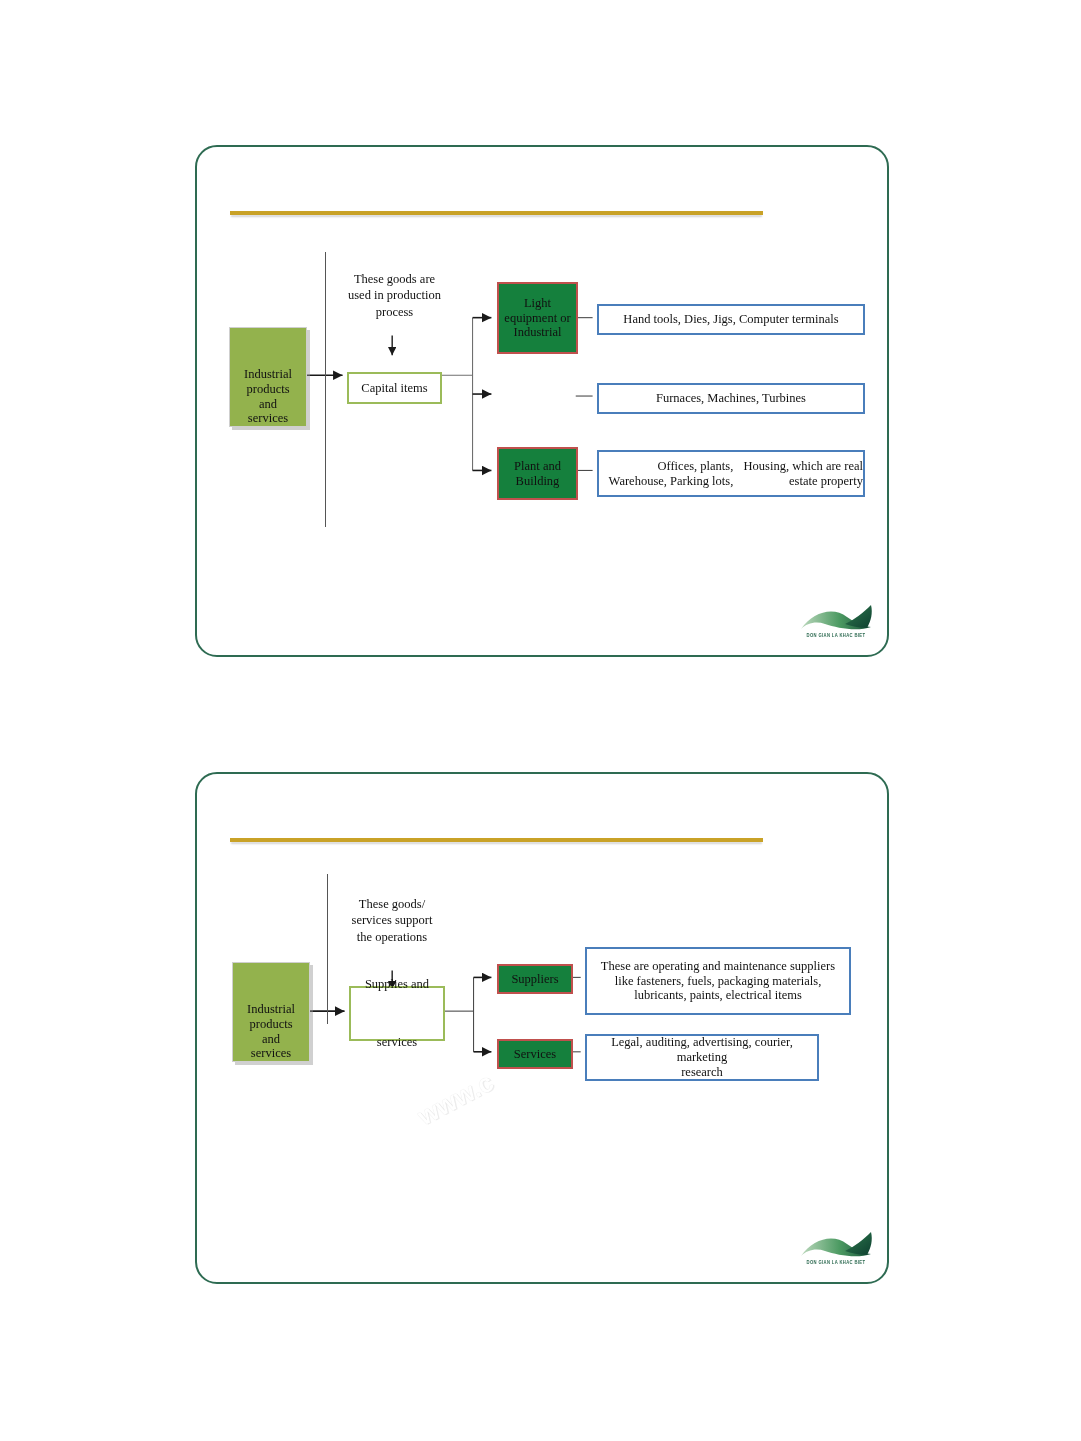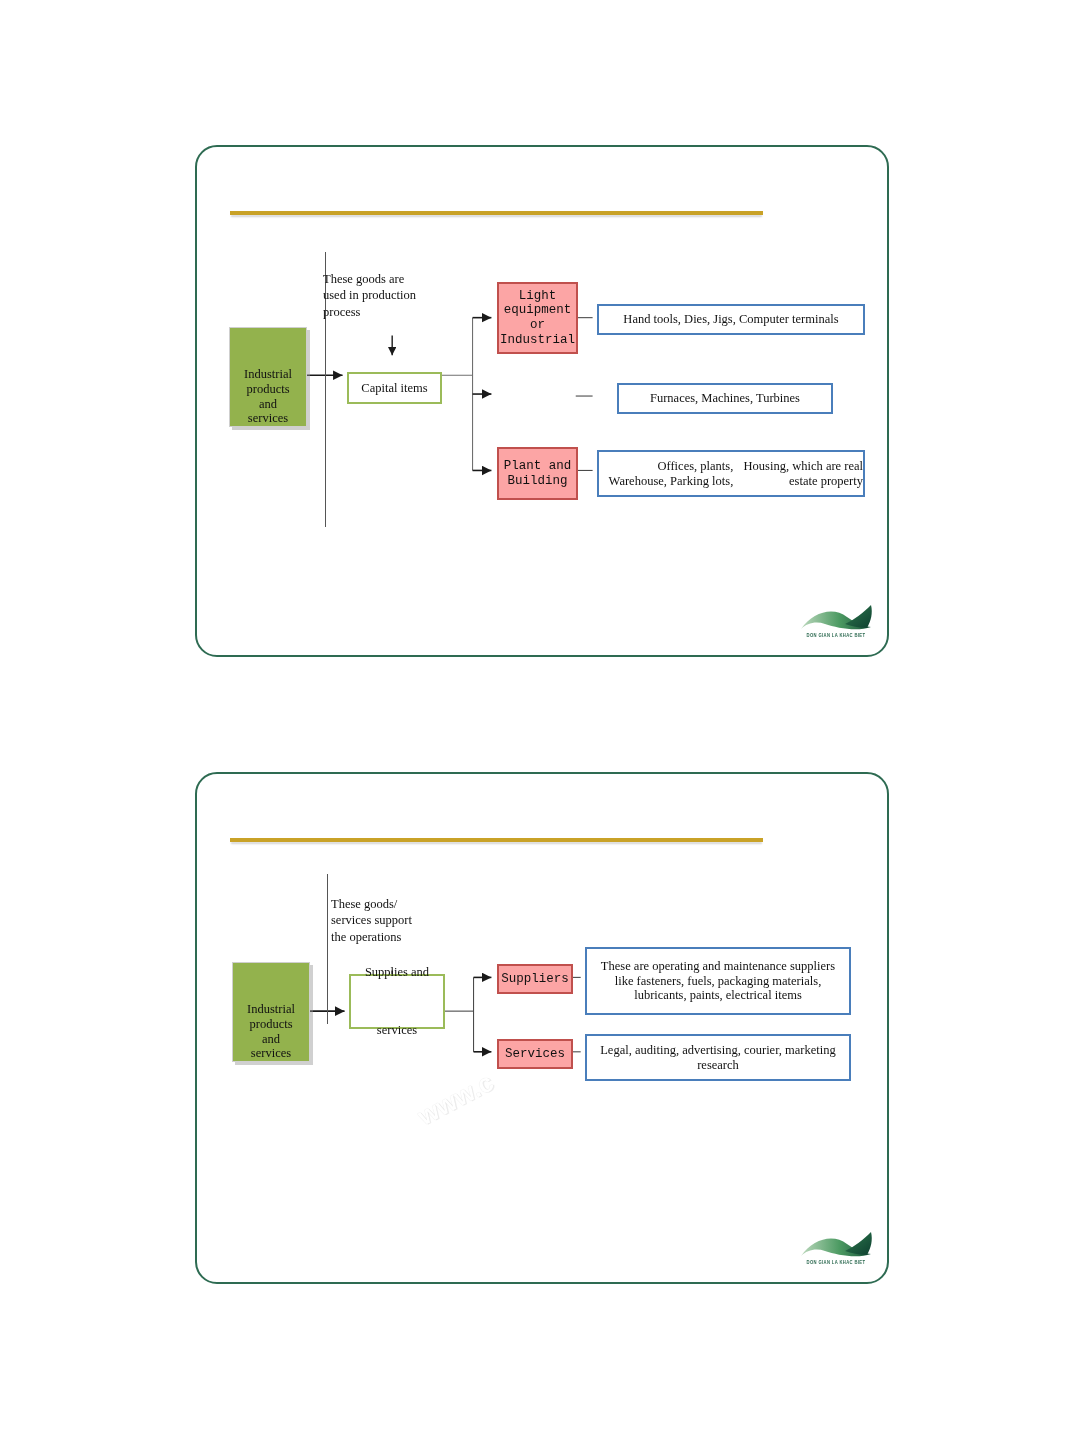--- a/index.html
+++ b/index.html
@@ -55,33 +55,33 @@
     box-shadow: 3px 3px 0 0 rgba(150,150,150,0.45);
     font-size: 12.5px;
     justify-content: flex-end;
   }
   .node-green-outline {
     background: #ffffff;
     border: 2.5px solid #9bbb59;
     font-size: 12.5px;
   }
   .node-red-outline {
-    background: #fca5a5;
+    background: #15803d;
     border: 2.5px solid #c0504d;
     font-size: 12.5px;
-    font-family: Liberation Mono, monospace;
   }
   .node-blue-outline {
     background: #ffffff;
     border: 2.5px solid #4a7ebb;
     font-size: 12.5px;
   }
 
   .caption {
     position: absolute;
+    text-align: center;
     font-size: 12.5px;
     color: #111111;
     line-height: 1.3;
   }
 
   .vline {
     position: absolute;
     width: 1px;
     background: #555555;
   }
@@ -178,21 +178,21 @@
 
   <div class="node node-red-outline" style="left:300px; top:135px; width:81px; height:72px; flex-direction:column;">
     <span>Light</span>
     <span>equipment or</span>
     <span>Industrial</span>
   </div>
   <div class="node node-blue-outline" style="left:400px; top:157px; width:268px; height:31px;">
     <span>Hand tools, Dies, Jigs, Computer terminals</span>
   </div>
 
-  <div class="node node-blue-outline" style="left:420px; top:236px; width:216px; height:31px;">
+  <div class="node node-blue-outline" style="left:400px; top:236px; width:268px; height:31px;">
     <span>Furnaces, Machines, Turbines</span>
   </div>
 
   <div class="node node-red-outline" style="left:300px; top:300px; width:81px; height:53px; flex-direction:column;">
     <span>Plant and</span>
     <span>Building</span>
   </div>
   <div class="node node-blue-outline" style="left:400px; top:303px; width:268px; height:47px; flex-direction:row;text-align:right;">
     <span>Offices, plants, Warehouse, Parking lots,</span>
     <span>Housing, which are real estate property</span>
@@ -253,38 +253,38 @@
     <span>and</span>
     <span>services</span>
   </div>
 
   <div class="caption" style="left:134px; top:122px; width:122px;">
     <div>These goods/</div>
     <div>services support</div>
     <div>the operations</div>
   </div>
 
-  <div class="node node-green-outline" style="left:152px; top:200px; width:96px; height:55px; flex-direction:column;gap:43px;">
+  <div class="node node-green-outline" style="left:152px; top:212px; width:96px; height:55px; flex-direction:column;gap:43px;">
     <span>Supplies and</span>
     <span>services</span>
   </div>
 
   <div class="node node-red-outline" style="left:300px; top:190px; width:76px; height:30px;">
     <span>Suppliers</span>
   </div>
   <div class="node node-blue-outline" style="left:388px; top:173px; width:266px; height:68px; flex-direction:column;">
     <span>These are operating and maintenance suppliers</span>
     <span>like fasteners, fuels, packaging materials,</span>
     <span>lubricants, paints, electrical items</span>
   </div>
 
   <div class="node node-red-outline" style="left:300px; top:265px; width:76px; height:30px;">
     <span>Services</span>
   </div>
-  <div class="node node-blue-outline" style="left:388px; top:260px; width:266px; height:47px; flex-direction:column;">
+  <div class="node node-blue-outline" style="left:388px; top:260px; width:234px; height:47px; flex-direction:column;">
     <span>Legal, auditing, advertising, courier, marketing</span>
     <span>research</span>
   </div>
 
   <div class="watermark" style="left:218px; top:310px;">www.c</div>
 
   <div class="logo" style="left:600px; top:455px;">
     <svg class="logo-mark" width="78" height="33" viewBox="0 0 78 33">
       <defs>
         <linearGradient id="g3" x1="0" y1="0" x2="1" y2="0">

